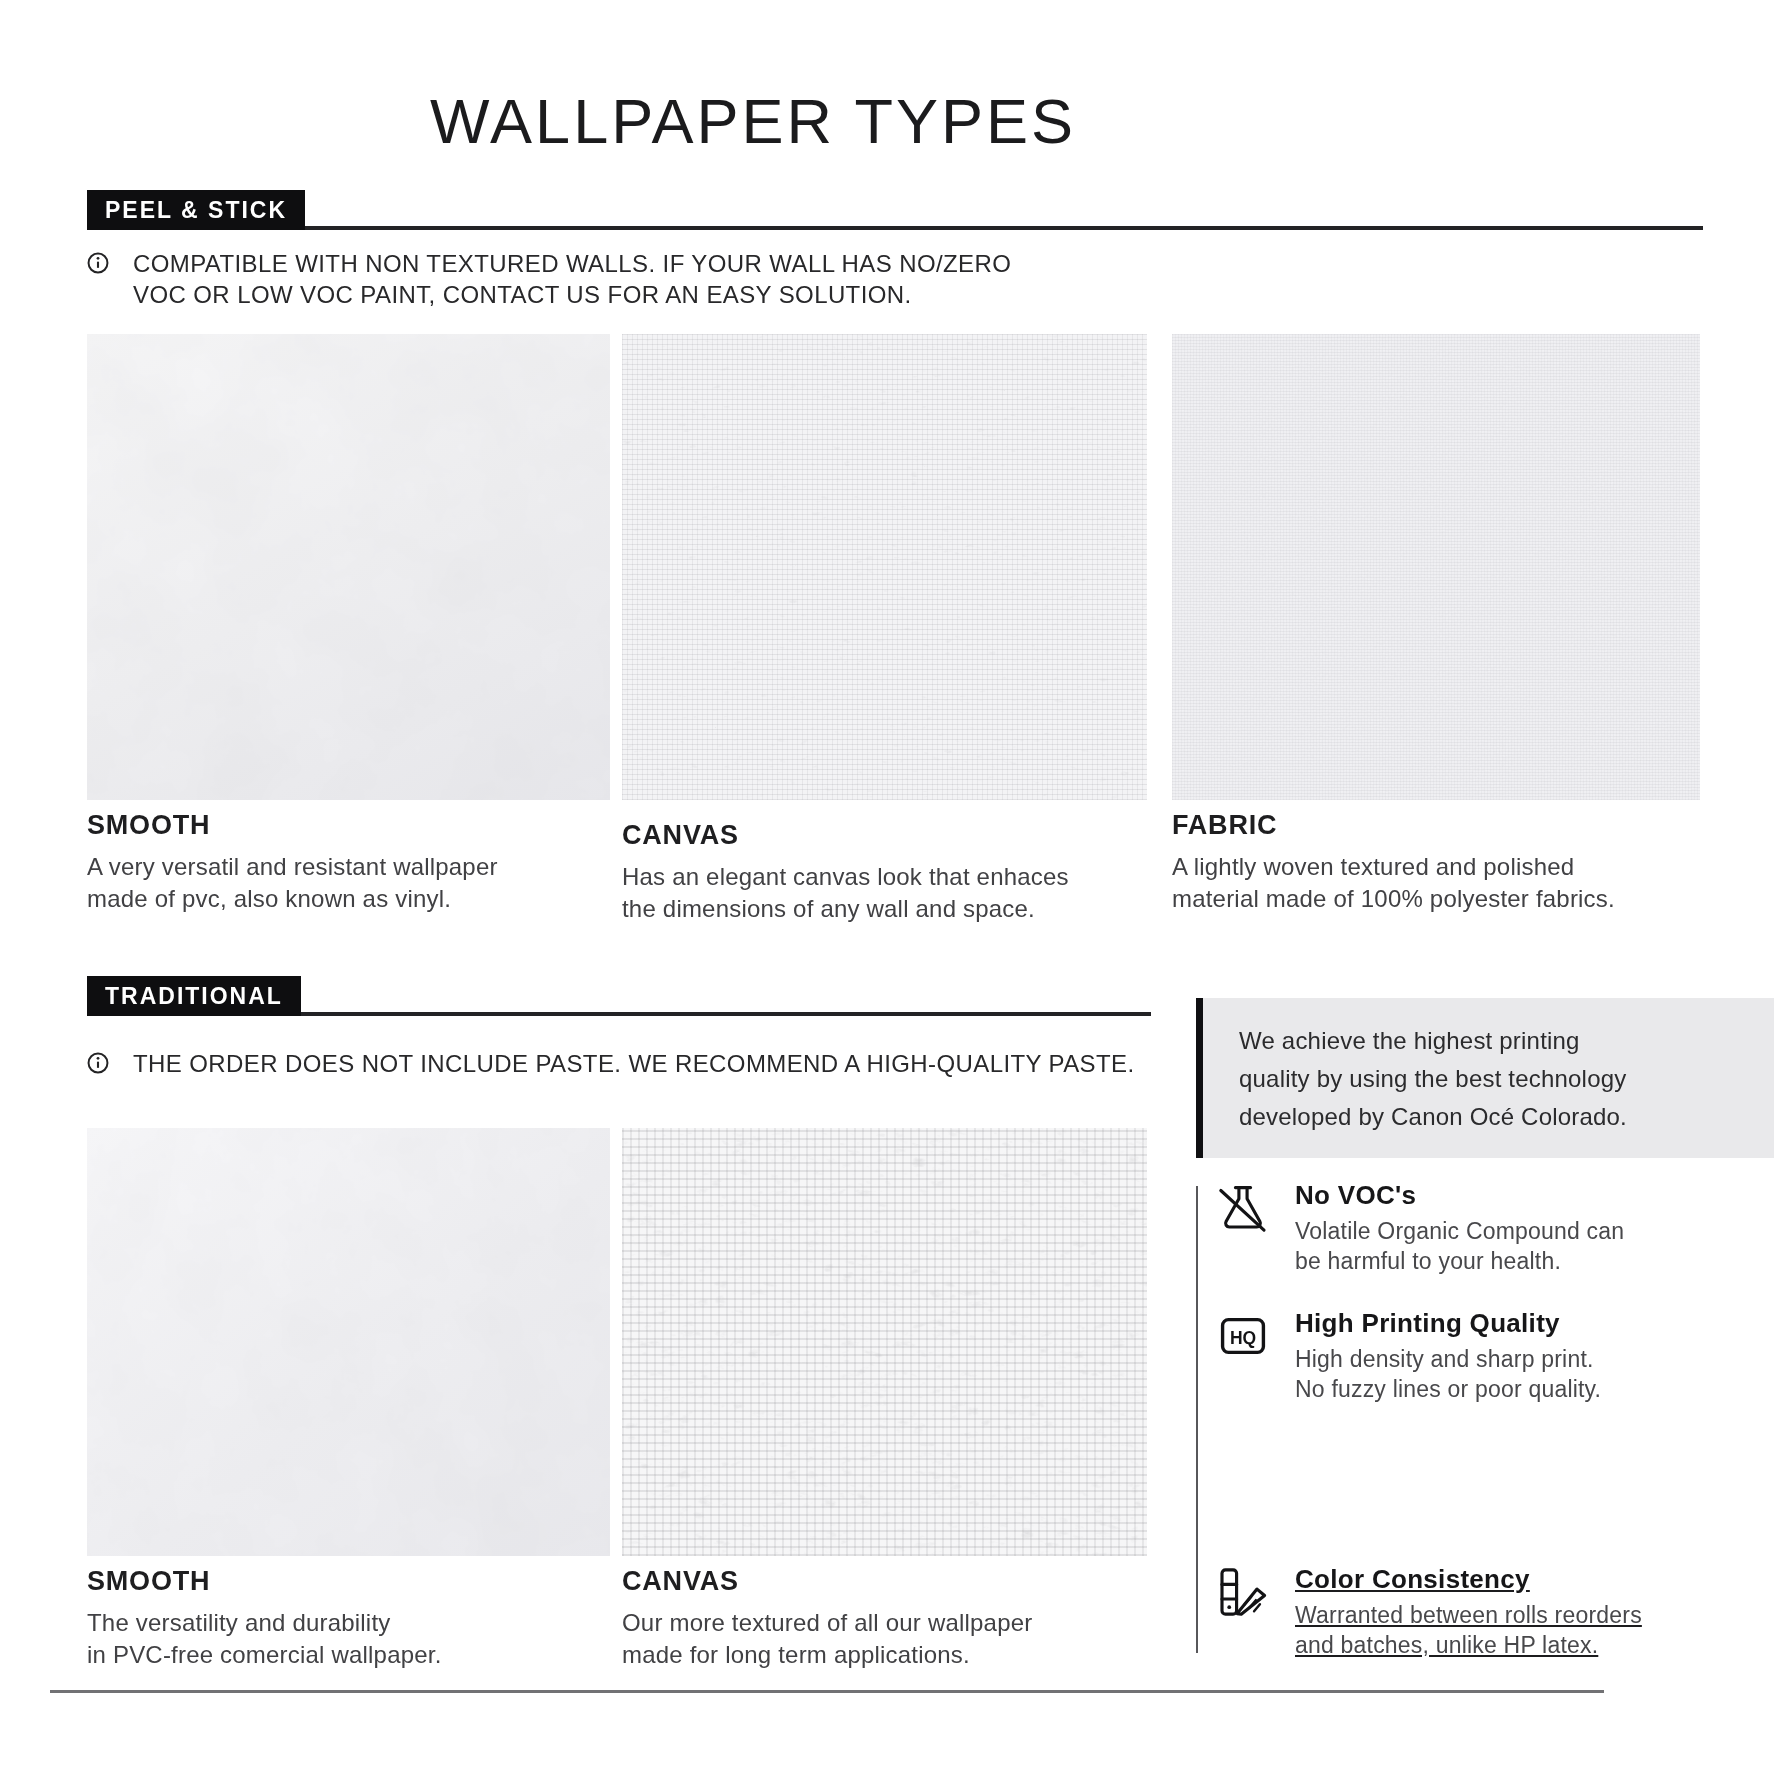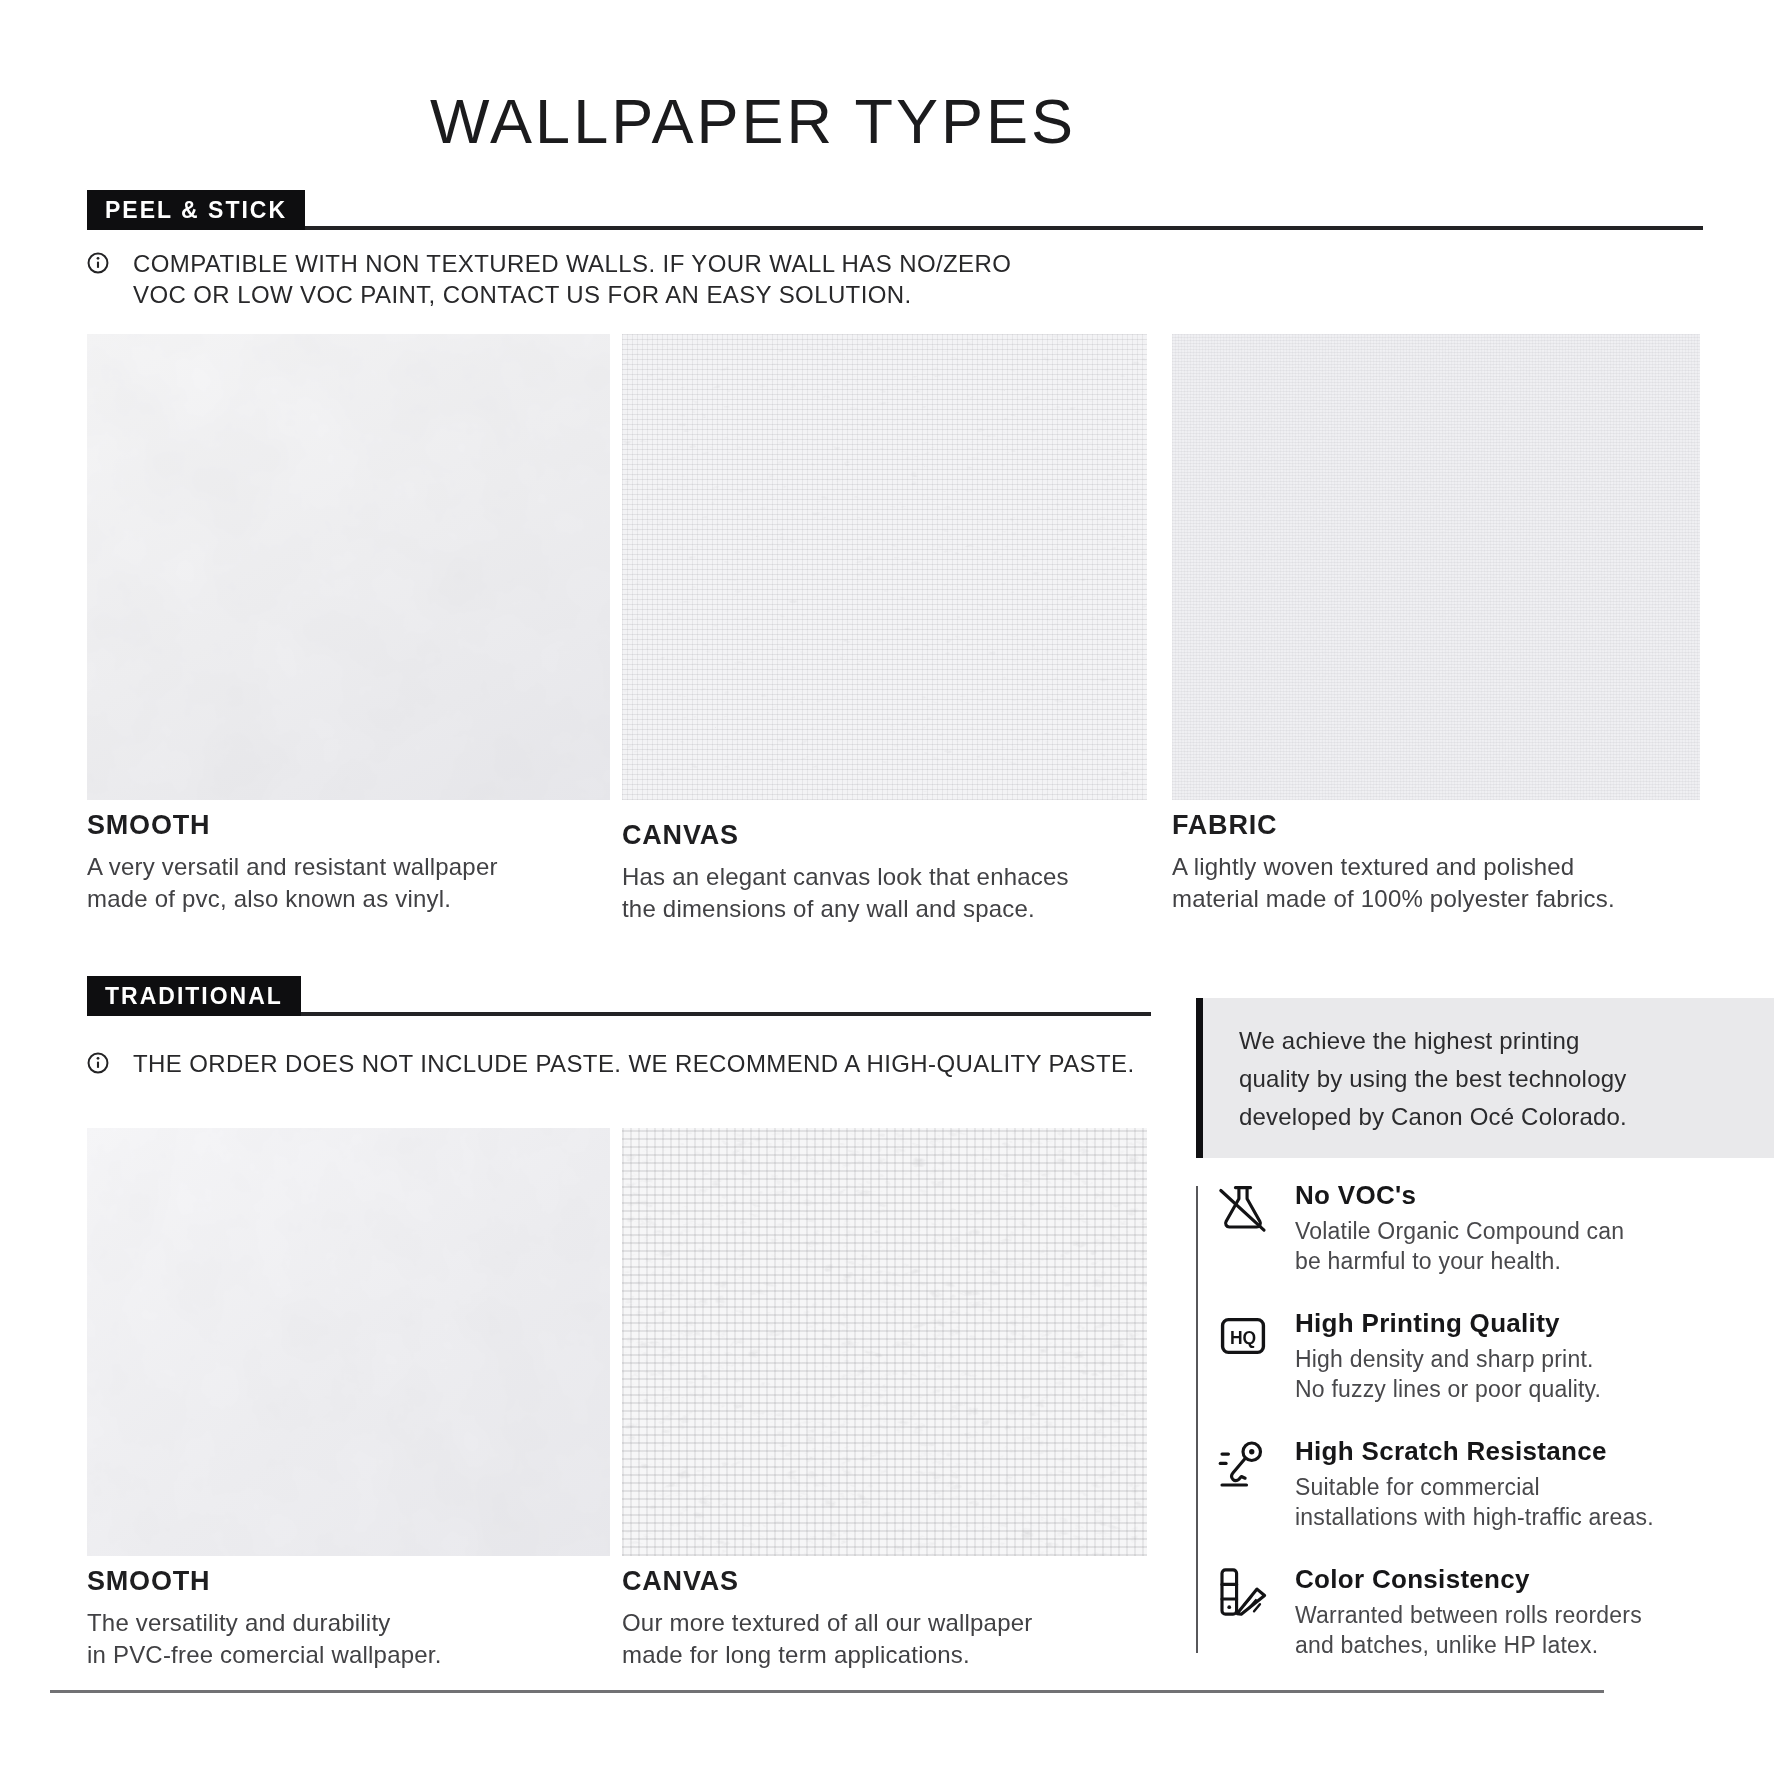--- a/index.html
+++ b/index.html
@@ -201,39 +201,22 @@
     </svg>
     <div class="f-body">
       <p class="f-title">High Printing Quality</p>
       <p class="f-desc">
         <span class="dl">High density and sharp print.</span>
         <span class="dl">No fuzzy lines or poor quality.</span>
       </p>
     </div>
   </div>
 
-  <div class="feature" style="top:1436px;">
-    <svg class="f-icon" viewBox="0 0 48 48" fill="none" stroke="#131315" stroke-width="2.7" stroke-linecap="round" stroke-linejoin="round">
-      <circle cx="31.5" cy="13.5" r="7.5"></circle>
-      <circle cx="31.5" cy="13.5" r="2.3" fill="#131315" stroke="none"></circle>
-      <path d="M26 19 L15.5 31.5 q-2.6 3.1 -0.2 5.6 q2.5 2.4 5.4 -0.2 l1.9 -2.2 l3.2 1.5"></path>
-      <line x1="6" y1="15.5" x2="11.5" y2="15.5"></line>
-      <line x1="4.5" y1="23.5" x2="9.5" y2="23.5"></line>
-      <line x1="6" y1="42" x2="27" y2="42"></line>
-    </svg>
-    <div class="f-body">
-      <p class="f-title">High Scratch Resistance</p>
-      <p class="f-desc">
-        <span class="dl">Suitable for commercial</span>
-        <span class="dl">installations with high-traffic areas.</span>
-      </p>
-    </div>
-  </div>
-
-  <div class="feature" style="top:1564px;">
+
+  <div class="feature" style="top:1564px;text-decoration:underline;">
     <svg class="f-icon" viewBox="0 0 48 48" fill="none" stroke="#131315" stroke-width="2.7" stroke-linecap="round" stroke-linejoin="round">
       <rect x="6" y="5" width="12.5" height="38" rx="3"></rect>
       <line x1="6" y1="17.5" x2="18.5" y2="17.5"></line>
       <line x1="6" y1="30" x2="18.5" y2="30"></line>
       <circle cx="12.2" cy="37" r="1.6" fill="#131315" stroke="none"></circle>
       <path d="M19 42.5 L36 21.5 l6.5 5.5 L22.5 43 z"></path>
       <path d="M25.5 34.5 l5.5 -6.5 M29.5 37.5 l5.5 -6.5 M33.5 40.5 l5 -6" stroke-width="2.1"></path>
     </svg>
     <div class="f-body">
       <p class="f-title">Color Consistency</p>

